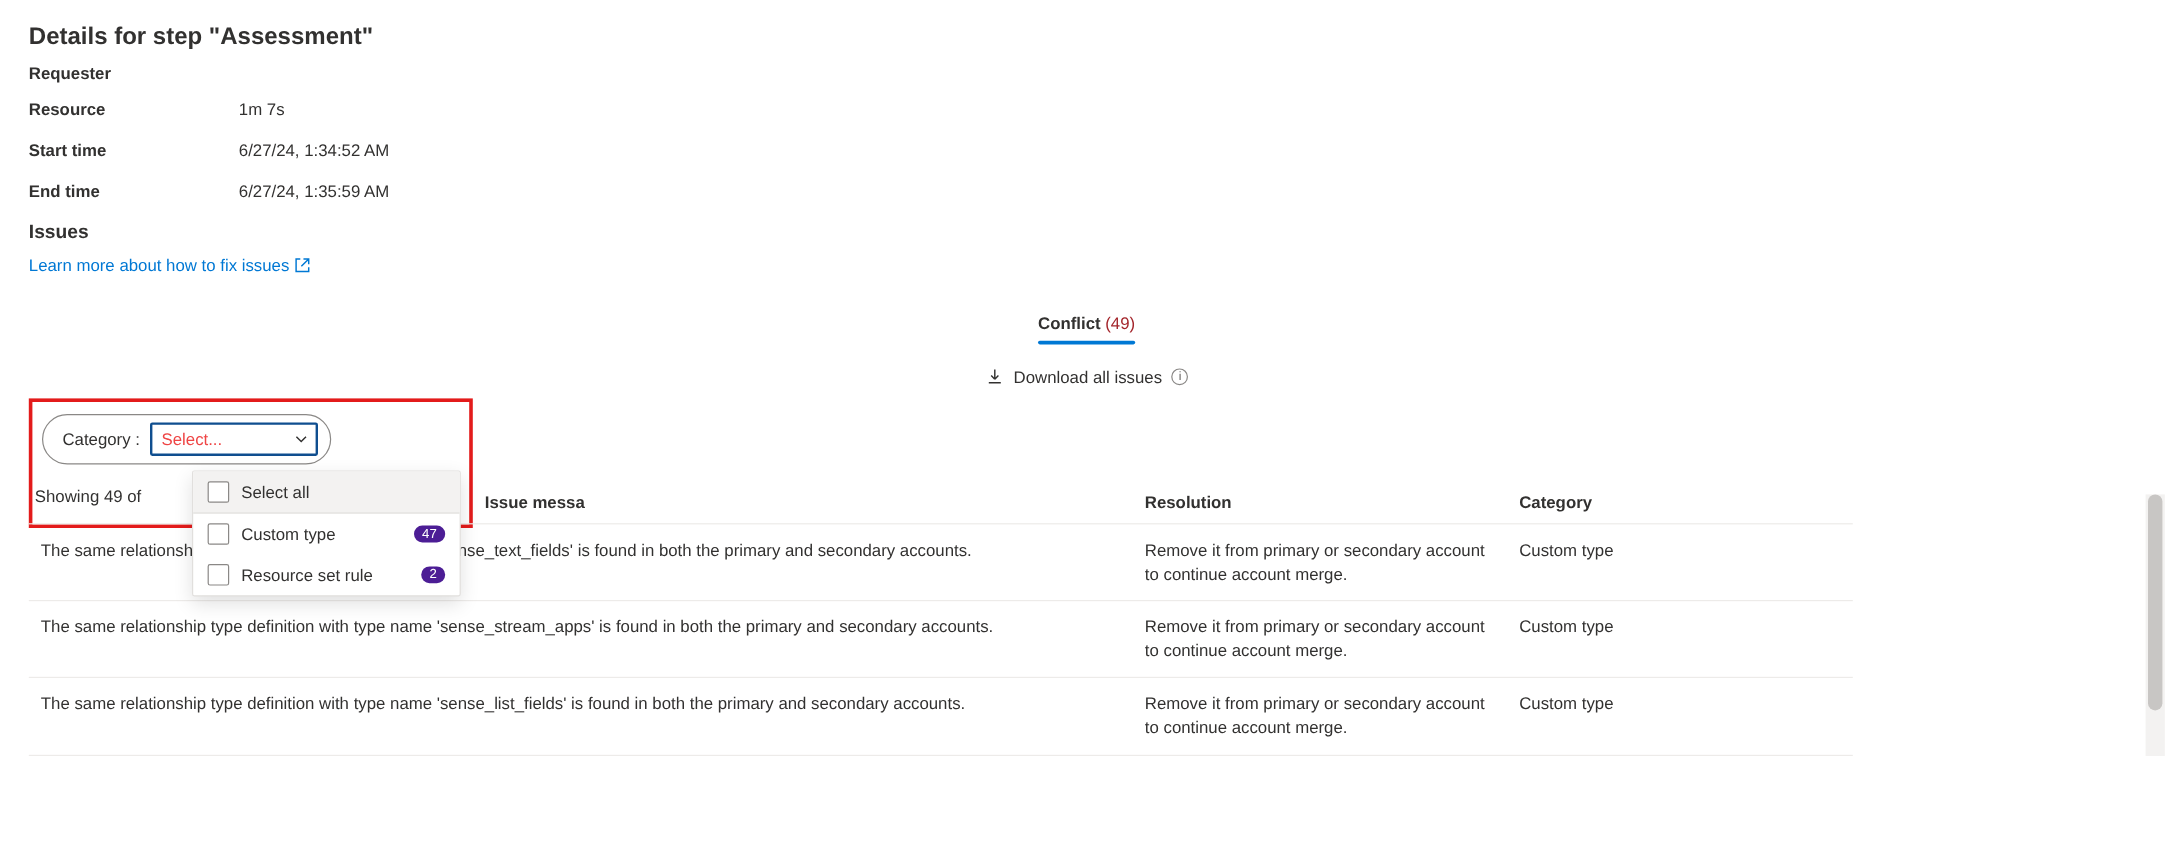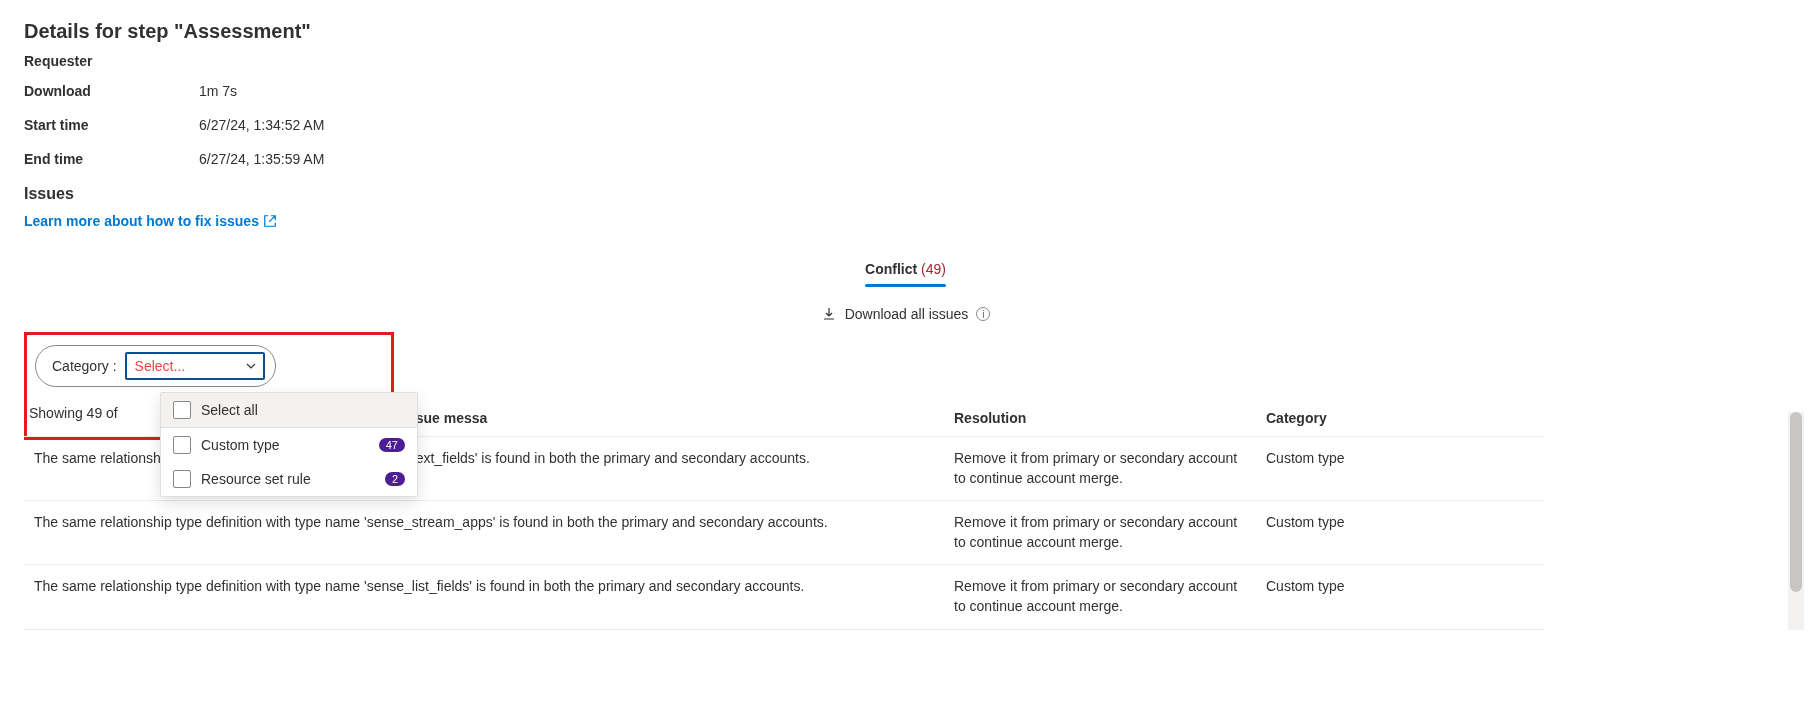--- a/index.html
+++ b/index.html
@@ -10,42 +10,42 @@
     background: #fff;
     padding: 20px 24px;
     width: 1811px;
   }
   .page-title { font-size: 20px; font-weight: 600; margin-bottom: 10px; }
   .section-label { font-weight: 600; font-size: 14px; margin-bottom: 14px; }
   .kv-row { display: flex; margin-bottom: 18px; }
   .kv-key { font-weight: 600; width: 175px; }
   .kv-val { color: #323130; }
   .issues-header { font-weight: 600; font-size: 16px; margin-bottom: 10px; }
-  .learn-more { color: #0078d4; text-decoration: none; font-size: 14px; display: inline-flex; align-items: center; gap: 4px; margin-bottom: 24px; font-weight: bold; }
+  .learn-more { color: #0078d4; text-decoration: none; font-size: 14px; display: inline-flex; align-items: center; gap: 4px; margin-bottom: 24px; }
   .learn-more svg { width: 14px; height: 14px; }
   .tab-row { display: flex; align-items: center; justify-content: space-between; border-bottom: 0px solid #edebe9; margin-bottom: 10px; flex-direction: column; }
   .tabs { display: flex; }
   .tab { padding: 8px 14px; font-size: 14px; position: relative; cursor: pointer; }
   .tab .label { font-weight: 600; }
   .tab .count { color: #a4262c; }
   .tab .underline { position: absolute; bottom: -2px; left: 14px; right: 14px; height: 3px; background: #0078d4; border-radius: 2px; }
   .download { display: inline-flex; align-items: center; gap: 8px; color: #323130; cursor: pointer; margin-top: 21px; }
   .download svg { width: 16px; height: 16px; }
   .info-icon { width: 14px; height: 14px; border: 1px solid #8a8886; border-radius: 50%; display: inline-flex; align-items: center; justify-content: center; font-size: 10px; color: #605e5c; }
   .highlight-box { border: 3px solid #e31b1b; width: 370px; padding-top: 10px; margin-bottom: 0; position: relative; }
   .filter-wrap { display: inline-flex; align-items: center; border: 1px solid #8a8886; border-radius: 24px; padding: 6px 10px 6px 16px; margin-left: 8px; position: relative; }
   .filter-label { margin-right: 8px; }
   .select-box { border: 2px solid #0f4e8f; border-radius: 2px; background: #fff; min-width: 140px; padding: 4px 28px 4px 8px; color: #ef4444; position: relative; cursor: pointer; }
   .select-box svg { position: absolute; right: 6px; top: 50%; transform: translateY(-50%); width: 12px; height: 12px; }
   .showing { margin: 18px 0 0 2px; padding-bottom: 16px; }
   .dropdown {
     position: absolute;
     left: 124px;
     top: 46px;
-    width: 258px;
+    width: 224px;
     background: #fff;
     border: 1px solid #e1dfdd;
     border-radius: 2px;
     box-shadow: 0 6px 16px rgba(0,0,0,0.12);
     z-index: 10;
   }
   .dd-item { display: flex; align-items: center; justify-content: space-between; padding: 8px 12px; cursor: pointer; }
   .dd-item.first { background: #f3f2f1; border-bottom: 1px solid #e1dfdd; }
   .dd-left { display: flex; align-items: center; gap: 10px; }
   .chk { width: 18px; height: 18px; border: 1px solid #8a8886; border-radius: 2px; background: #fff; flex-shrink: 0; }
@@ -63,21 +63,21 @@
 </style>
 </head>
 <body>
 
 
 
 <div class="page-title">Details for step "Assessment"</div>
 <div class="section-label">Requester</div>
 
 <div class="kv-row">
-  <div class="kv-key">Download</div>
+  <div class="kv-key">Resource</div>
   <div class="kv-val">1m 7s</div>
 </div>
 <div class="kv-row">
   <div class="kv-key">Start time</div>
   <div class="kv-val">6/27/24, 1:34:52 AM</div>
 </div>
 <div class="kv-row">
   <div class="kv-key">End time</div>
   <div class="kv-val">6/27/24, 1:35:59 AM</div>
 </div>

